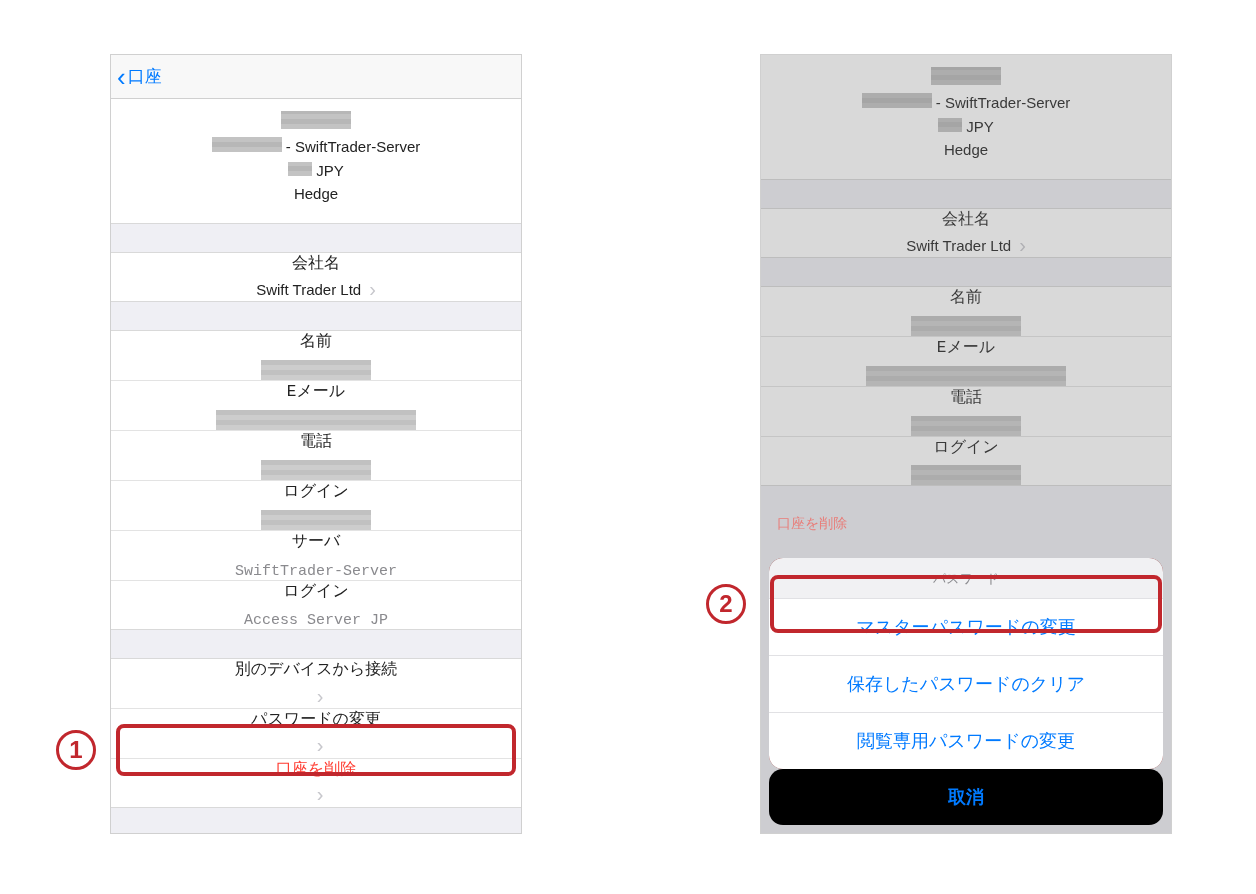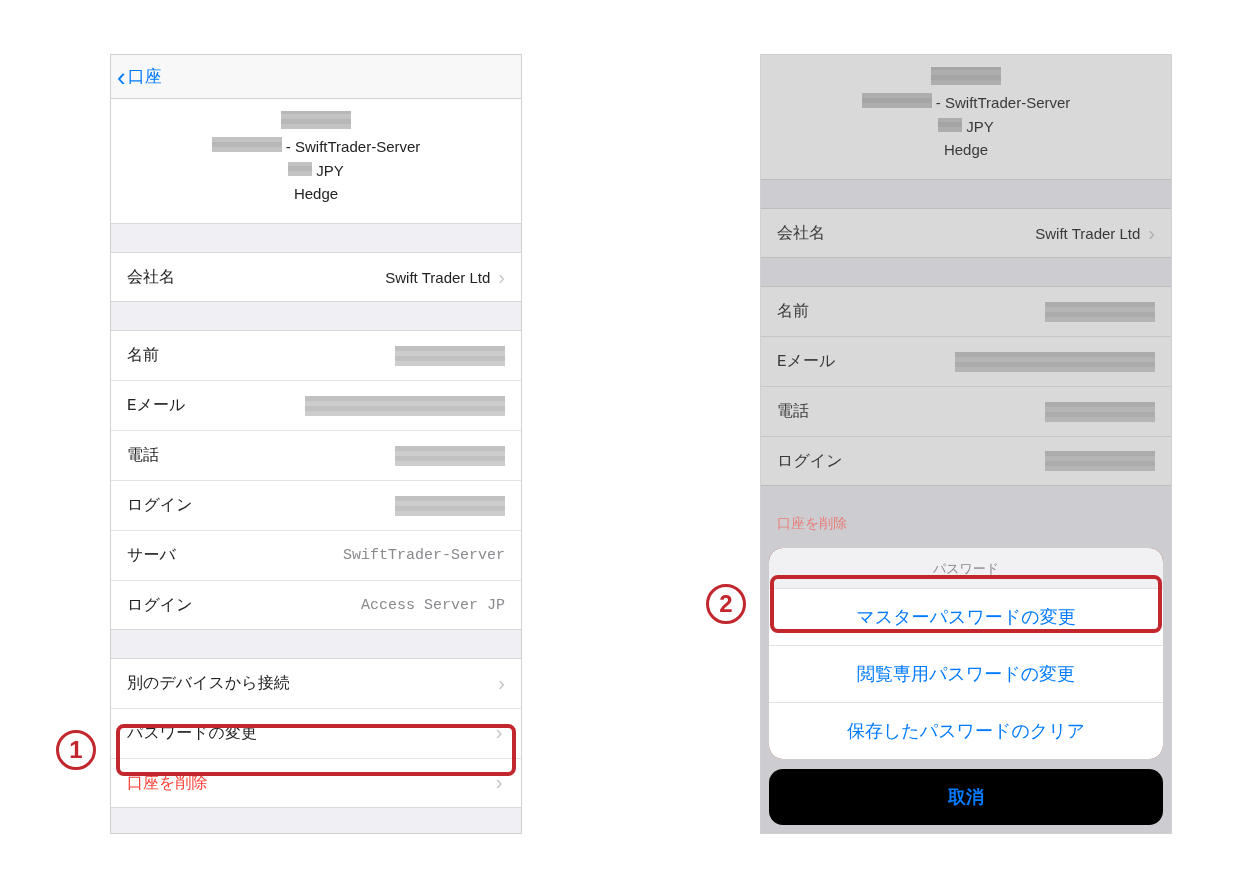--- a/index.html
+++ b/index.html
@@ -60,20 +60,21 @@
   .cell {
     background: #ffffff;
     border-top: 1px solid #d9d9d9;
     display: flex;
     align-items: center;
     justify-content: space-between;
     padding: 0 16px;
     height: 50px;
     font-size: 16px;
     color: #222;
+    flex-direction: column;
   }
   .cell:last-child, .group .cell:last-of-type { border-bottom: 1px solid #d9d9d9; }
   .group { background:#fff; }
   .group .cell + .cell { border-top-color:#e3e3e3;font-family:Liberation Mono, monospace; }
   .cell .label { flex: 0 0 auto; }
   .cell .value { color: #8a8a8e; font-size: 15px; }
   .cell .value.dark { color:#222; }
   .cell .chevron {
     color: #c7c7cc;
     font-size: 20px;
@@ -128,21 +129,20 @@
   .phone-right .account-header { border-top:none; }
 
   .action-sheet {
     position: absolute;
     left: 8px; right: 8px; bottom: 8px;
   }
   .sheet-group {
     background: #7f1d1d;
     border-radius: 14px;
     overflow: hidden;
-    margin-bottom: 10px;
   }
   .sheet-title {
     text-align: center;
     font-size: 13px;
     color: #8a8a8e;
     padding: 12px 0 10px;
     border-bottom: 1px solid #e1e1e4;
     background:#f1f1f3;
   }
   .sheet-btn {
@@ -318,22 +318,22 @@
   </div>
 
   <div class="dim-overlay"></div>
 
   <span class="behind-hint">口座を削除</span>
 
   <div class="action-sheet">
     <div class="sheet-group">
       <div class="sheet-title">パスワード</div>
       <div class="sheet-btn">マスターパスワードの変更</div>
+      <div class="sheet-btn">保存したパスワードのクリア</div>
       <div class="sheet-btn">閲覧専用パスワードの変更</div>
-      <div class="sheet-btn">保存したパスワードのクリア</div>
     </div>
     <div class="sheet-cancel">取消</div>
   </div>
 
 </div>
 
 <div class="red-frame" style="left:770px; top:575px; width:392px; height:58px;"></div>
 <div class="badge" style="left:706px; top:584px;">
   <span>2</span>
 </div>

